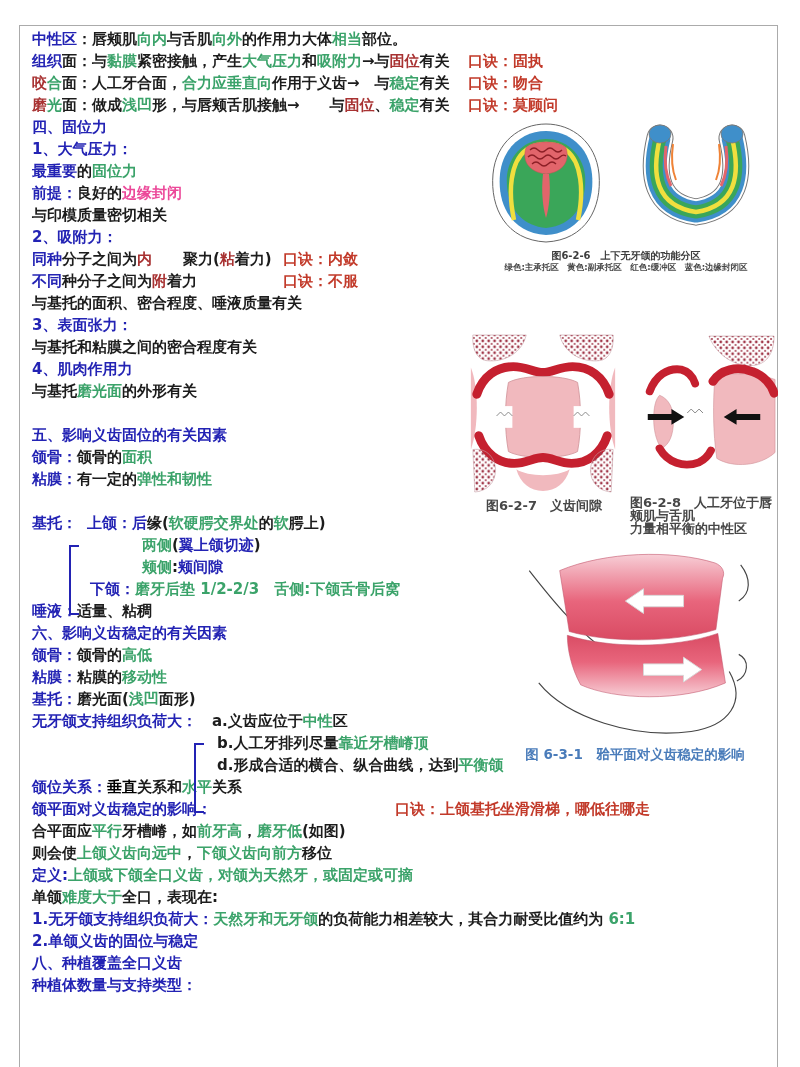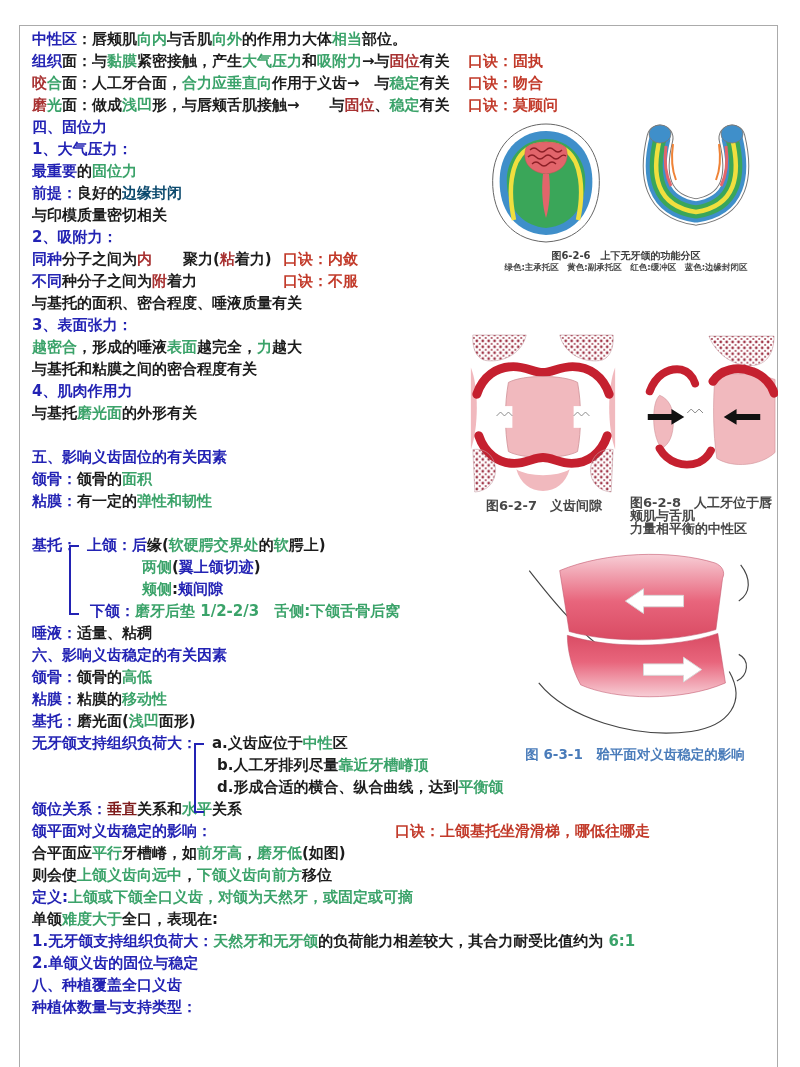--- a/index.html
+++ b/index.html
@@ -26,49 +26,48 @@
   <div class="content-frame"></div>
 
   <div class="text-flow">
       <div class="tline"><span style="color: rgb(35, 35, 180);">中性区</span><span style="color: rgb(28, 28, 28);">：</span><span style="color: rgb(28, 28, 28);">唇颊肌</span><span style="color: rgb(59, 163, 106);">向内</span><span style="color: rgb(28, 28, 28);">与舌肌</span><span style="color: rgb(59, 163, 106);">向外</span><span style="color: rgb(28, 28, 28);">的作用力大体</span><span style="color: rgb(59, 163, 106);">相当</span><span style="color: rgb(28, 28, 28);">部位。</span></div>
       <div class="tline"><span style="color: rgb(35, 35, 180);">组织</span><span style="color: rgb(28, 28, 28);">面：</span><span style="color: rgb(28, 28, 28);">与</span><span style="color: rgb(59, 163, 106);">黏膜</span><span style="color: rgb(28, 28, 28);">紧密接触，产生</span><span style="color: rgb(59, 163, 106);">大气压力</span><span style="color: rgb(28, 28, 28);">和</span><span style="color: rgb(59, 163, 106);">吸附力</span><span style="color: rgb(28, 28, 28);">→与</span><span style="color: rgb(168, 50, 50);">固位</span><span style="color: rgb(28, 28, 28);">有关</span><span class="mnemonic" style="left: 436px; color: rgb(194, 58, 42);">口诀：固执</span></div>
       <div class="tline"><span style="color: rgb(168, 50, 50);">咬</span><span style="color: rgb(59, 163, 106);">合</span><span style="color: rgb(28, 28, 28);">面：</span><span style="color: rgb(28, 28, 28);">人工牙合面，</span><span style="color: rgb(59, 163, 106);">合力应垂直向</span><span style="color: rgb(28, 28, 28);">作用于义齿→　与</span><span style="color: rgb(59, 163, 106);">稳定</span><span style="color: rgb(28, 28, 28);">有关</span><span class="mnemonic" style="left: 436px; color: rgb(194, 58, 42);">口诀：吻合</span></div>
       <div class="tline"><span style="color: rgb(168, 50, 50);">磨</span><span style="color: rgb(59, 163, 106);">光</span><span style="color: rgb(28, 28, 28);">面：</span><span style="color: rgb(28, 28, 28);">做成</span><span style="color: rgb(59, 163, 106);">浅凹</span><span style="color: rgb(28, 28, 28);">形，与唇颊舌肌接触→　　与</span><span style="color: rgb(168, 50, 50);">固位</span><span style="color: rgb(28, 28, 28);">、</span><span style="color: rgb(59, 163, 106);">稳定</span><span style="color: rgb(28, 28, 28);">有关</span><span class="mnemonic" style="left: 436px; color: rgb(194, 58, 42);">口诀：莫顾问</span></div>
       <div class="tline"><span style="color: rgb(35, 35, 180);">四、固位力</span></div>
       <div class="tline"><span style="color: rgb(35, 35, 180);">1、大气压力：</span></div>
       <div class="tline"><span style="color: rgb(35, 35, 180);">最重要</span><span style="color: rgb(28, 28, 28);">的</span><span style="color: rgb(59, 163, 106);">固位力</span></div>
-      <div class="tline"><span style="color: rgb(35, 35, 180);">前提：</span><span style="color: rgb(28, 28, 28);">良好的</span><span style="color: #0c4a6e;">边缘封闭</span></div>
+      <div class="tline"><span style="color: rgb(35, 35, 180);">前提：</span><span style="color: rgb(28, 28, 28);">良好的</span><span style="color: #ec4899;">边缘封闭</span></div>
       <div class="tline"><span style="color: rgb(28, 28, 28);">与印模质量密切相关</span></div>
       <div class="tline"><span style="color: rgb(35, 35, 180);">2、吸附力：</span></div>
       <div class="tline"><span style="color: rgb(35, 35, 180);">同种</span><span style="color: rgb(28, 28, 28);">分子之间为</span><span style="color: rgb(168, 50, 50);">内</span><span style="color: rgb(28, 28, 28); padding-left: 31px;">聚力(</span><span style="color: rgb(168, 50, 50);">粘</span><span style="color: rgb(28, 28, 28);">着力)</span><span class="mnemonic" style="left: 251px; color: rgb(194, 58, 42);">口诀：内敛</span></div>
       <div class="tline"><span style="color: rgb(35, 35, 180);">不同</span><span style="color: rgb(28, 28, 28);">种分子之间为</span><span style="color: rgb(168, 50, 50);">附</span><span style="color: rgb(28, 28, 28);">着力</span><span class="mnemonic" style="left: 251px; color: rgb(194, 58, 42);">口诀：不服</span></div>
       <div class="tline"><span style="color: rgb(28, 28, 28);">与基托的面积、密合程度、唾液质量有关</span></div>
       <div class="tline"><span style="color: rgb(35, 35, 180);">3、表面张力：</span></div>
-      <div class="tline"><span style="color: rgb(59, 163, 106);">越密合</span><span style="color: rgb(28, 28, 28);">，形成的唾液</span><span style="color: rgb(59, 163, 106);">表面</span><span style="color: rgb(28, 28, 28);">越完全，</span><span style="color: rgb(59, 163, 106);">力</span><span style="color: rgb(28, 28, 28);">越大</span></div>
       <div class="tline"><span style="color: rgb(28, 28, 28);">与基托和粘膜之间的密合程度有关</span></div>
       <div class="tline"><span style="color: rgb(35, 35, 180);">4、肌肉作用力</span></div>
       <div class="tline"><span style="color: rgb(28, 28, 28);">与基托</span><span style="color: rgb(59, 163, 106);">磨光面</span><span style="color: rgb(28, 28, 28);">的外形有关</span></div>
       <div class="tline"></div>
       <div class="tline"><span style="color: rgb(35, 35, 180);">五、影响义齿固位的有关因素</span></div>
       <div class="tline"><span style="color: rgb(35, 35, 180);">颌骨：</span><span style="color: rgb(28, 28, 28);">颌骨的</span><span style="color: rgb(59, 163, 106);">面积</span></div>
       <div class="tline"><span style="color: rgb(35, 35, 180);">粘膜：</span><span style="color: rgb(28, 28, 28);">有一定的</span><span style="color: rgb(59, 163, 106);">弹性和韧性</span></div>
       <div class="tline"></div>
       <div class="tline"><span style="color: rgb(35, 35, 180);">基托：</span><span style="display: inline-block; width: 10px;"></span><span style="color: rgb(35, 35, 180);">上颌：</span><span style="color: rgb(35, 35, 180);">后</span><span style="color: rgb(28, 28, 28);">缘(</span><span style="color: rgb(59, 163, 106);">软硬腭交界处</span><span style="color: rgb(28, 28, 28);">的</span><span style="color: rgb(59, 163, 106);">软</span><span style="color: rgb(28, 28, 28);">腭上)</span></div>
       <div class="tline" style="padding-left: 110px;"><span style="color: rgb(59, 163, 106);">两侧</span><span style="color: rgb(28, 28, 28);">(</span><span style="color: rgb(35, 35, 180);">翼上颌切迹</span><span style="color: rgb(28, 28, 28);">)</span></div>
       <div class="tline" style="padding-left: 110px;"><span style="color: rgb(59, 163, 106);">颊侧</span><span style="color: rgb(28, 28, 28);">:</span><span style="color: rgb(35, 35, 180);">颊间隙</span></div>
       <div class="tline" style="padding-left: 58px;"><span style="color: rgb(35, 35, 180);">下颌：</span><span style="color: rgb(59, 163, 106);">磨牙后垫 1/2-2/3</span><span style="color: rgb(59, 163, 106);">　舌侧:下颌舌骨后窝</span></div>
       <div class="tline"><span style="color: rgb(35, 35, 180);">唾液：</span><span style="color: rgb(28, 28, 28);">适量、粘稠</span></div>
       <div class="tline"><span style="color: rgb(35, 35, 180);">六、影响义齿稳定的有关因素</span></div>
       <div class="tline"><span style="color: rgb(35, 35, 180);">颌骨：</span><span style="color: rgb(28, 28, 28);">颌骨的</span><span style="color: rgb(59, 163, 106);">高低</span></div>
       <div class="tline"><span style="color: rgb(35, 35, 180);">粘膜：</span><span style="color: rgb(28, 28, 28);">粘膜的</span><span style="color: rgb(59, 163, 106);">移动性</span></div>
       <div class="tline"><span style="color: rgb(35, 35, 180);">基托：</span><span style="color: rgb(28, 28, 28);">磨光面(</span><span style="color: rgb(59, 163, 106);">浅凹</span><span style="color: rgb(28, 28, 28);">面形)</span></div>
       <div class="tline"><span style="color: rgb(35, 35, 180);">无牙颌支持组织负荷大：</span><span style="display: inline-block; width: 15px;"></span><span style="color: rgb(28, 28, 28);">a.义齿应位于</span><span style="color: rgb(59, 163, 106);">中性</span><span style="color: rgb(28, 28, 28);">区</span></div>
       <div class="tline" style="padding-left: 185px;"><span style="color: rgb(28, 28, 28);">b.人工牙排列尽量</span><span style="color: rgb(59, 163, 106);">靠近牙槽嵴顶</span></div>
       <div class="tline" style="padding-left: 185px;"><span style="color: rgb(28, 28, 28);">d.形成合适的横合、纵合曲线，达到</span><span style="color: rgb(59, 163, 106);">平衡颌</span></div>
-      <div class="tline"><span style="color: rgb(35, 35, 180);">颌位关系：</span><span style="color: #7f1d1d; font-family: Liberation Mono, monospace;">垂直</span><span style="color: rgb(28, 28, 28);">关系和</span><span style="color: rgb(59, 163, 106);">水平</span><span style="color: rgb(28, 28, 28);">关系</span></div>
+      <div class="tline"><span style="color: rgb(35, 35, 180);">颌位关系：</span><span style="color: #000000; font-family: Liberation Mono, monospace;">垂直</span><span style="color: rgb(28, 28, 28);">关系和</span><span style="color: rgb(59, 163, 106);">水平</span><span style="color: rgb(28, 28, 28);">关系</span></div>
       <div class="tline"><span style="color: rgb(35, 35, 180);">颌平面对义齿稳定的影响：</span><span class="mnemonic" style="left: 363px; color: rgb(194, 58, 42);">口诀：上颌基托坐滑滑梯，哪低往哪走</span></div>
       <div class="tline"><span style="color: rgb(28, 28, 28);">合平面应</span><span style="color: rgb(59, 163, 106);">平行</span><span style="color: rgb(28, 28, 28);">牙槽嵴，如</span><span style="color: rgb(59, 163, 106);">前牙高</span><span style="color: rgb(28, 28, 28);">，</span><span style="color: rgb(59, 163, 106);">磨牙低</span><span style="color: rgb(28, 28, 28);">(如图)</span></div>
       <div class="tline"><span style="color: rgb(28, 28, 28);">则会使</span><span style="color: rgb(59, 163, 106);">上颌义齿向远中</span><span style="color: rgb(28, 28, 28);">，</span><span style="color: rgb(59, 163, 106);">下颌义齿向前方</span><span style="color: rgb(28, 28, 28);">移位</span></div>
       <div class="tline"><span style="color: rgb(35, 35, 180);">定义:</span><span style="color: rgb(59, 163, 106);">上颌或下颌全口义齿，对颌为天然牙，或固定或可摘</span></div>
       <div class="tline"><span style="color: rgb(28, 28, 28);">单颌</span><span style="color: rgb(59, 163, 106);">难度大于</span><span style="color: rgb(28, 28, 28);">全口，表现在:</span></div>
       <div class="tline"><span style="color: rgb(35, 35, 180);">1.无牙颌支持组织负荷大：</span><span style="color: rgb(59, 163, 106);">天然牙和无牙颌</span><span style="color: rgb(28, 28, 28);">的负荷能力相差较大，其合力耐受比值约为 </span><span style="color: rgb(59, 163, 106);">6:1</span></div>
       <div class="tline"><span style="color: rgb(35, 35, 180);">2.单颌义齿的固位与稳定</span></div>
       <div class="tline"><span style="color: rgb(35, 35, 180);">八、种植覆盖全口义齿</span></div>
       <div class="tline"><span style="color: rgb(35, 35, 180);">种植体数量与支持类型：</span></div>
     </div>

